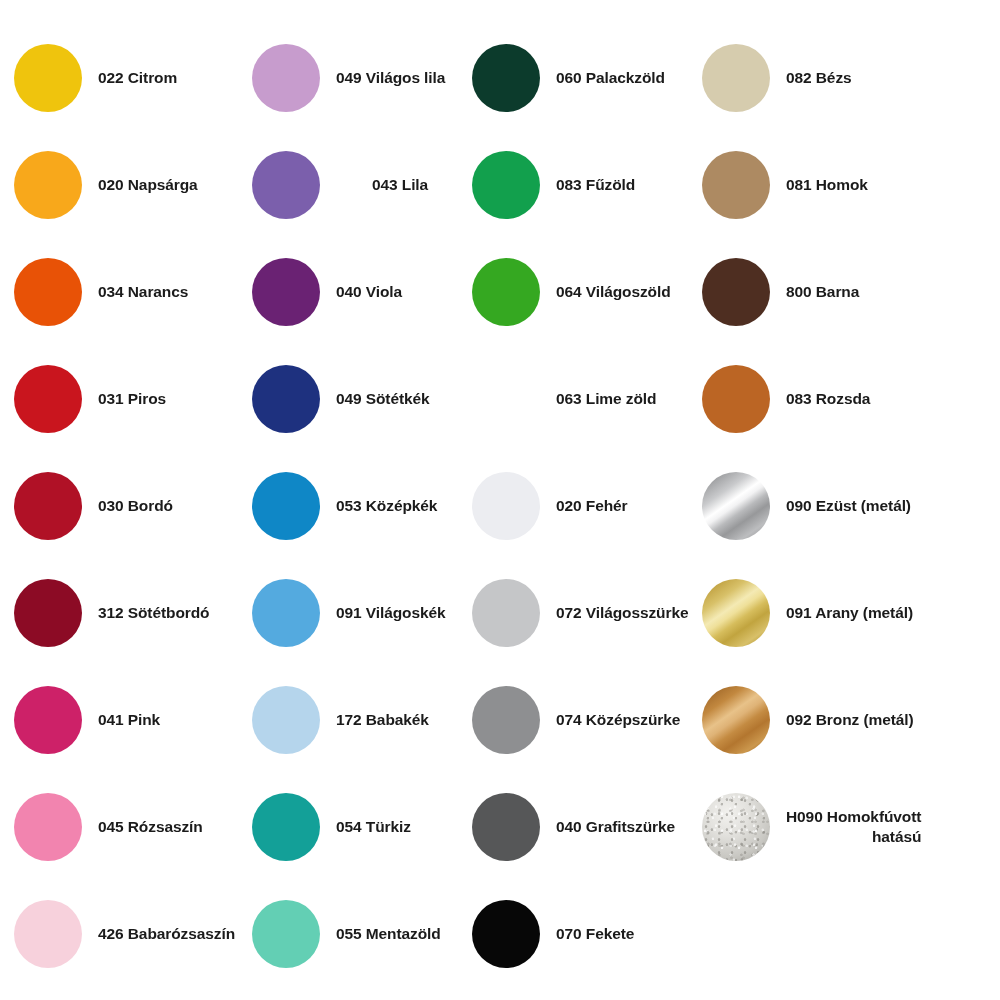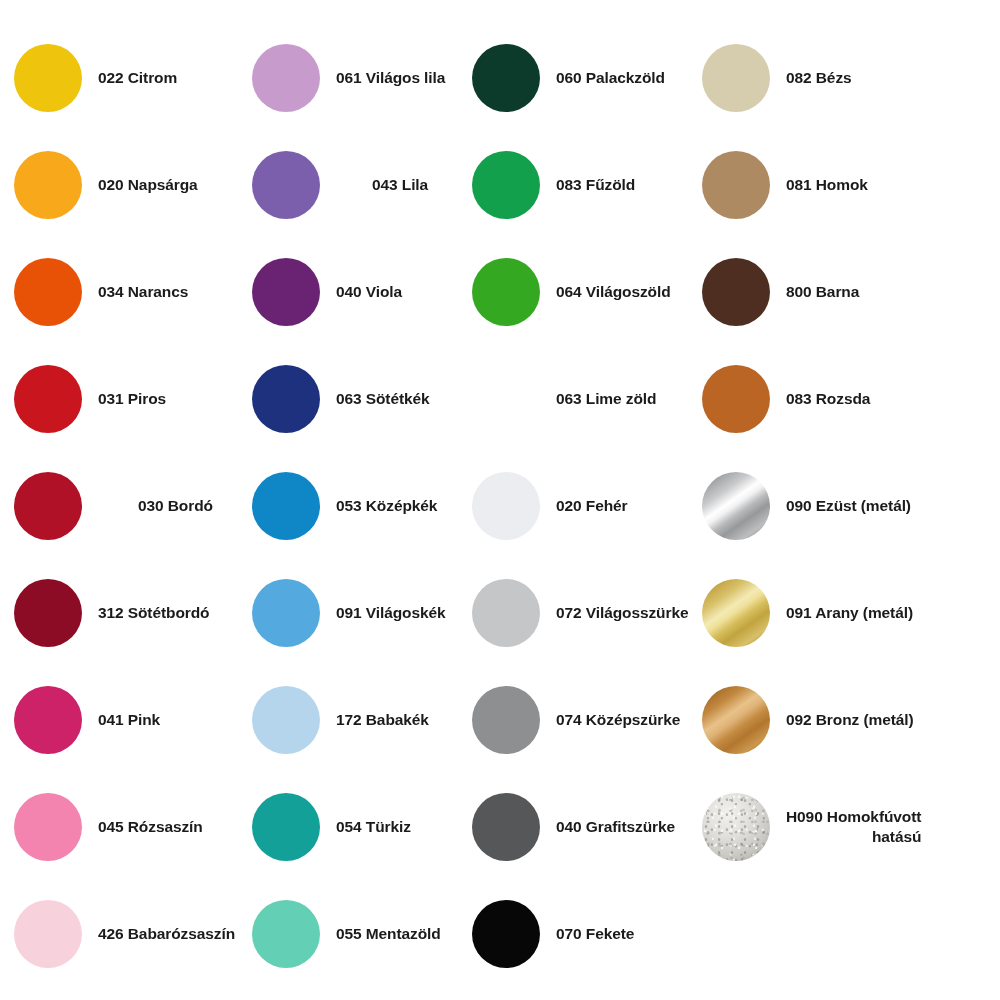--- a/index.html
+++ b/index.html
@@ -147,21 +147,21 @@
       <div class="swatch-label">020 Napsárga</div>
     </div>
     <div class="swatch-cell" style="grid-column:1; grid-row:3;">
       <div class="dot" style="background-color: rgb(232, 82, 6);"></div>
       <div class="swatch-label">034 Narancs</div>
     </div>
     <div class="swatch-cell" style="grid-column:1; grid-row:4;">
       <div class="dot" style="background-color: rgb(201, 21, 30);"></div>
       <div class="swatch-label">031 Piros</div>
     </div>
-    <div class="swatch-cell" style="grid-column:1; grid-row:5;gap:40px;">
+    <div class="swatch-cell" style="grid-column:1; grid-row:5;">
       <div class="dot" style="background-color: rgb(176, 17, 38);"></div>
       <div class="swatch-label">030 Bordó</div>
     </div>
     <div class="swatch-cell" style="grid-column:1; grid-row:6;">
       <div class="dot" style="background-color: rgb(140, 11, 37);"></div>
       <div class="swatch-label">312 Sötétbordó</div>
     </div>
     <div class="swatch-cell" style="grid-column:1; grid-row:7;">
       <div class="dot" style="background-color: rgb(205, 33, 104);"></div>
       <div class="swatch-label">041 Pink</div>
@@ -170,33 +170,33 @@
       <div class="dot" style="background-color: rgb(242, 132, 175);"></div>
       <div class="swatch-label">045 Rózsaszín</div>
     </div>
     <div class="swatch-cell" style="grid-column:1; grid-row:9;">
       <div class="dot" style="background-color: rgb(247, 209, 220);"></div>
       <div class="swatch-label">426 Babarózsaszín</div>
     </div>
 
     <div class="swatch-cell" style="grid-column:2; grid-row:1;">
       <div class="dot" style="background-color: rgb(199, 156, 205);"></div>
-      <div class="swatch-label">061 Világos lila</div>
+      <div class="swatch-label">049 Világos lila</div>
     </div>
     <div class="swatch-cell" style="grid-column:2; grid-row:2;gap:36px;">
       <div class="dot" style="background-color: rgb(123, 95, 172);"></div>
       <div class="swatch-label">043 Lila</div>
     </div>
     <div class="swatch-cell" style="grid-column:2; grid-row:3;">
       <div class="dot" style="background-color: rgb(106, 34, 115);"></div>
       <div class="swatch-label">040 Viola</div>
     </div>
     <div class="swatch-cell" style="grid-column:2; grid-row:4;">
       <div class="dot" style="background-color: rgb(30, 49, 127);"></div>
-      <div class="swatch-label">063 Sötétkék</div>
+      <div class="swatch-label">049 Sötétkék</div>
     </div>
     <div class="swatch-cell" style="grid-column:2; grid-row:5;">
       <div class="dot" style="background-color: rgb(15, 135, 198);"></div>
       <div class="swatch-label">053 Középkék</div>
     </div>
     <div class="swatch-cell" style="grid-column:2; grid-row:6;">
       <div class="dot" style="background-color: rgb(84, 170, 223);"></div>
       <div class="swatch-label">091 Világoskék</div>
     </div>
     <div class="swatch-cell" style="grid-column:2; grid-row:7;">

